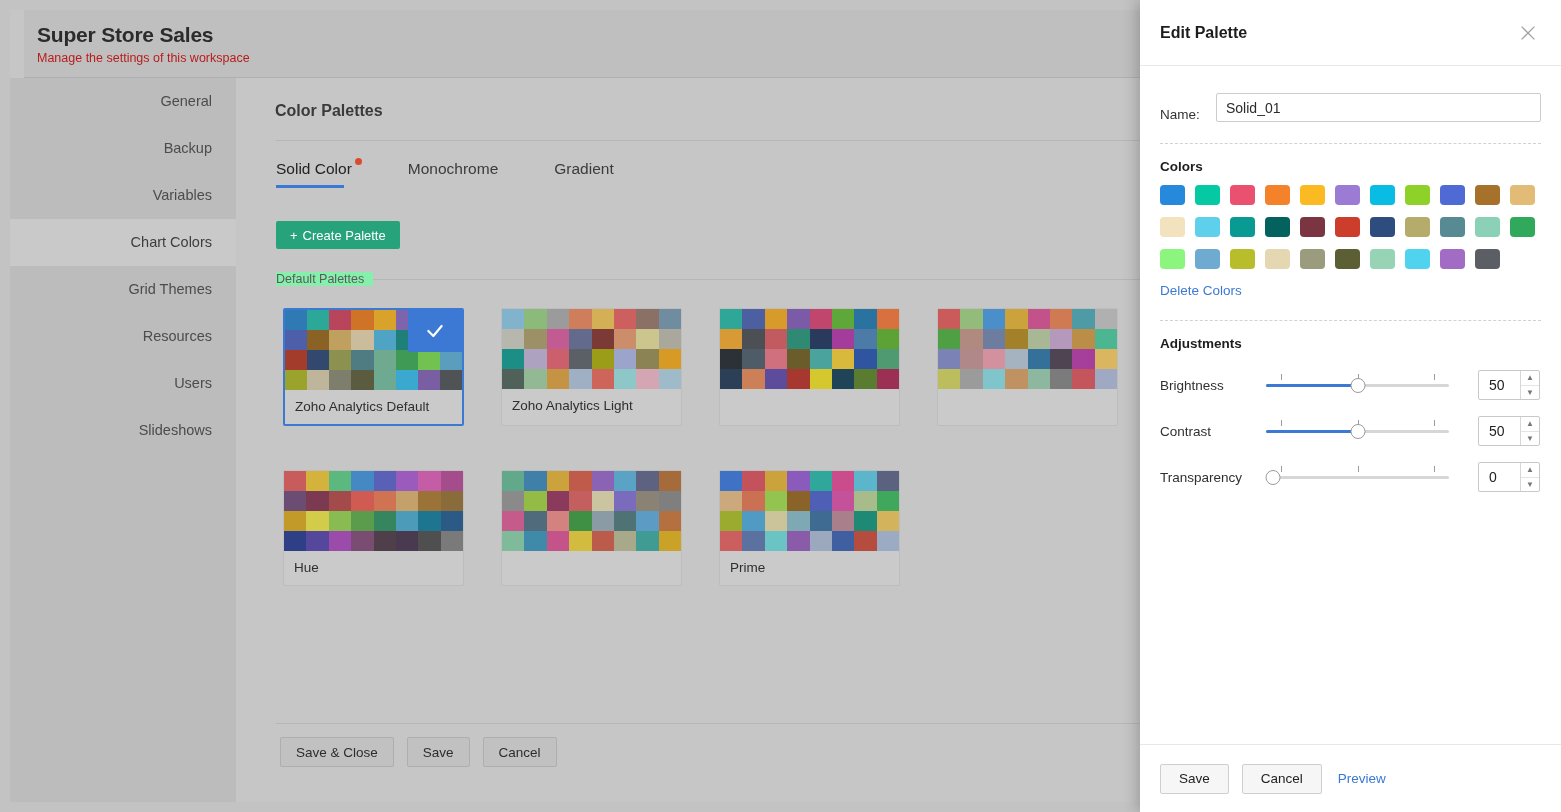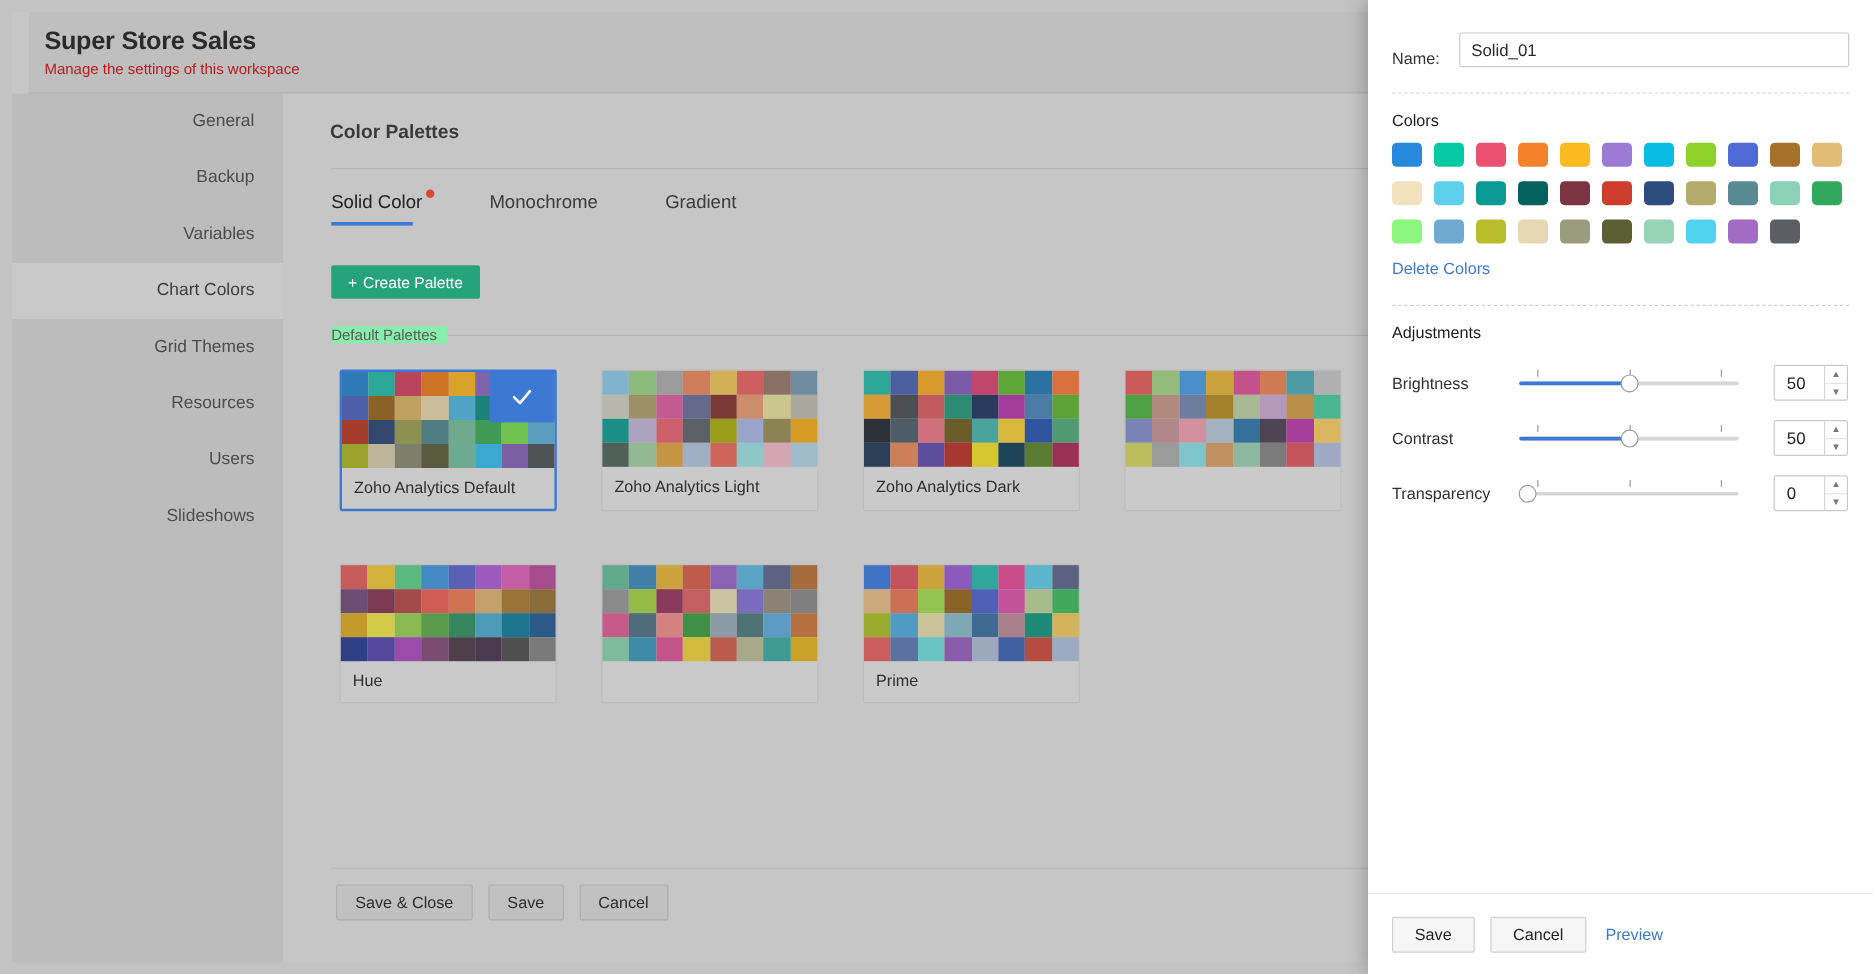--- a/index.html
+++ b/index.html
@@ -164,21 +164,21 @@
   .name-input {
     flex:1; height:29px; border:1px solid #ccc; border-radius:2px;
     padding:0 9px; font-size:14px; color:#2b2b2b;
     font-family:"Liberation Sans", sans-serif; outline:none;
   }
 
   .dashed {
     border-top:1px dashed #d2d2d2; margin:21px 0 0 0; height:0;
   }
 
-  .sec-title { font-size:13.5px; font-weight:normal; color:#1d1d1d; margin:15px 0 11px; }
+  .sec-title { font-size:13.5px; font-weight:bold; color:#1d1d1d; margin:15px 0 11px; }
 
   .color-grid { display:grid; grid-template-columns:repeat(11, 34px); gap:0 1px; }
   .color-grid b {
     display:block; width:25px; height:20px; border-radius:4px;
     margin-bottom:12px; cursor:pointer;
   }
   .link-del {
     font-size:13.5px; color:#3c79d4; cursor:pointer; display:inline-block;
     margin-top:-1px;
   }
@@ -385,21 +385,20 @@
           <i style="background: rgb(79, 154, 113);"></i>
           <i style="background: rgb(43, 64, 86);"></i>
           <i style="background: rgb(205, 128, 87);"></i>
           <i style="background: rgb(92, 76, 155);"></i>
           <i style="background: rgb(166, 56, 47);"></i>
           <i style="background: rgb(213, 200, 46);"></i>
           <i style="background: rgb(31, 68, 87);"></i>
           <i style="background: rgb(90, 124, 49);"></i>
           <i style="background: rgb(155, 47, 84);"></i>
         </div>
-        <div class="card-label">Zoho Analytics Dark</div>
       </div>
       <div class="card">
         <div class="swatch-grid">
           <i style="background: rgb(203, 91, 91);"></i>
           <i style="background: rgb(147, 187, 124);"></i>
           <i style="background: rgb(74, 143, 201);"></i>
           <i style="background: rgb(203, 162, 59);"></i>
           <i style="background: rgb(196, 82, 138);"></i>
           <i style="background: rgb(207, 122, 82);"></i>
           <i style="background: rgb(78, 155, 165);"></i>
@@ -546,20 +545,29 @@
   </div>
 
 <div class="footer-rule"></div>
 <div class="footer-btns" id="footer-btns">
     <button class="fbtn">Save &amp; Close</button>
     <button class="fbtn">Save</button>
     <button class="fbtn">Cancel</button>
   </div>
 
 <div class="panel">
+  <div class="panel-head">
+    <div class="panel-title">Edit Palette</div>
+    <div class="close-x">
+      <svg viewBox="0 0 24 24" fill="none" stroke="#555" stroke-width="1.4">
+        <line x1="5" y1="5" x2="19" y2="19"></line>
+          <line x1="19" y1="5" x2="5" y2="19"></line>
+      </svg>
+    </div>
+  </div>
 
   <div class="panel-body">
     <div class="name-row">
       <div class="name-label">Name:</div>
       <input class="name-input" value="Solid_01" style="">
     </div>
 
     <div class="dashed"></div>
 
     <div class="sec-title">Colors</div>

